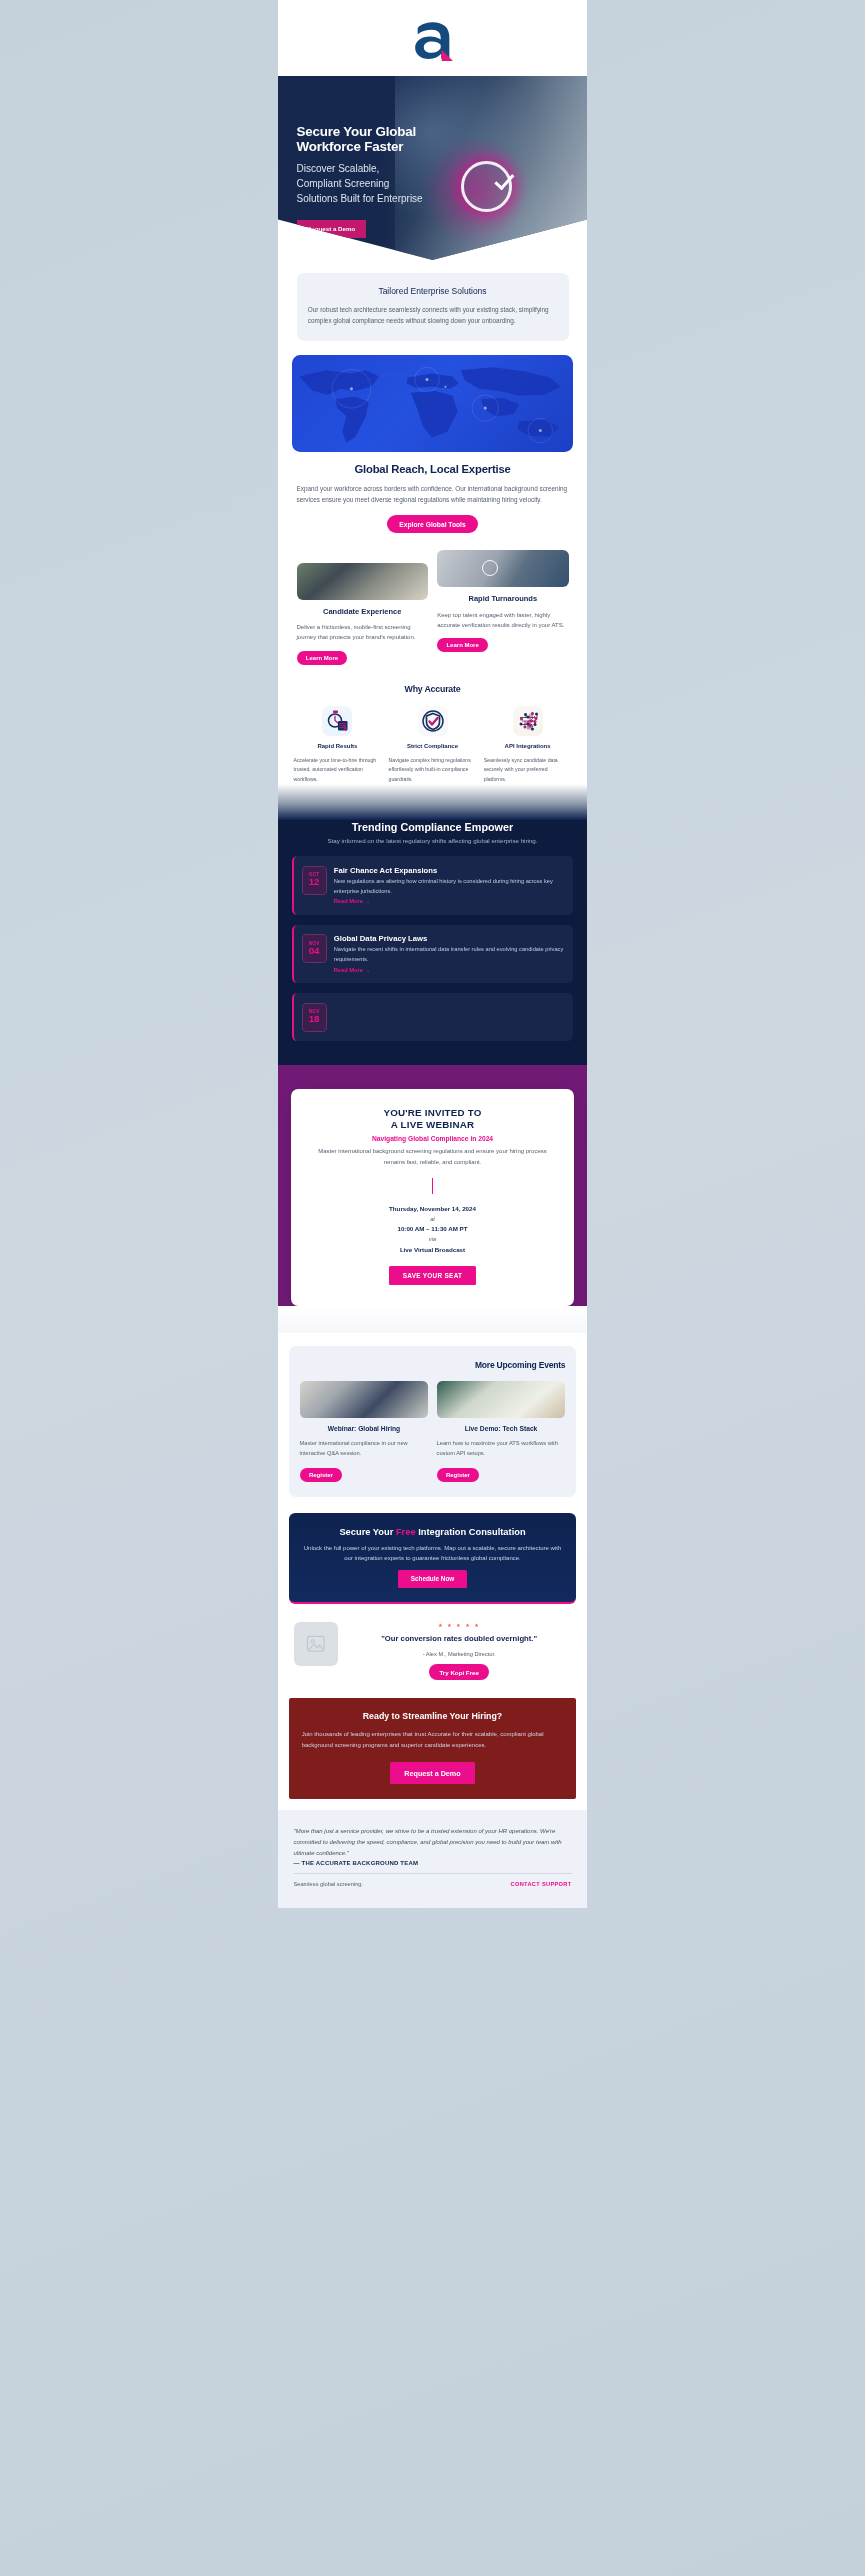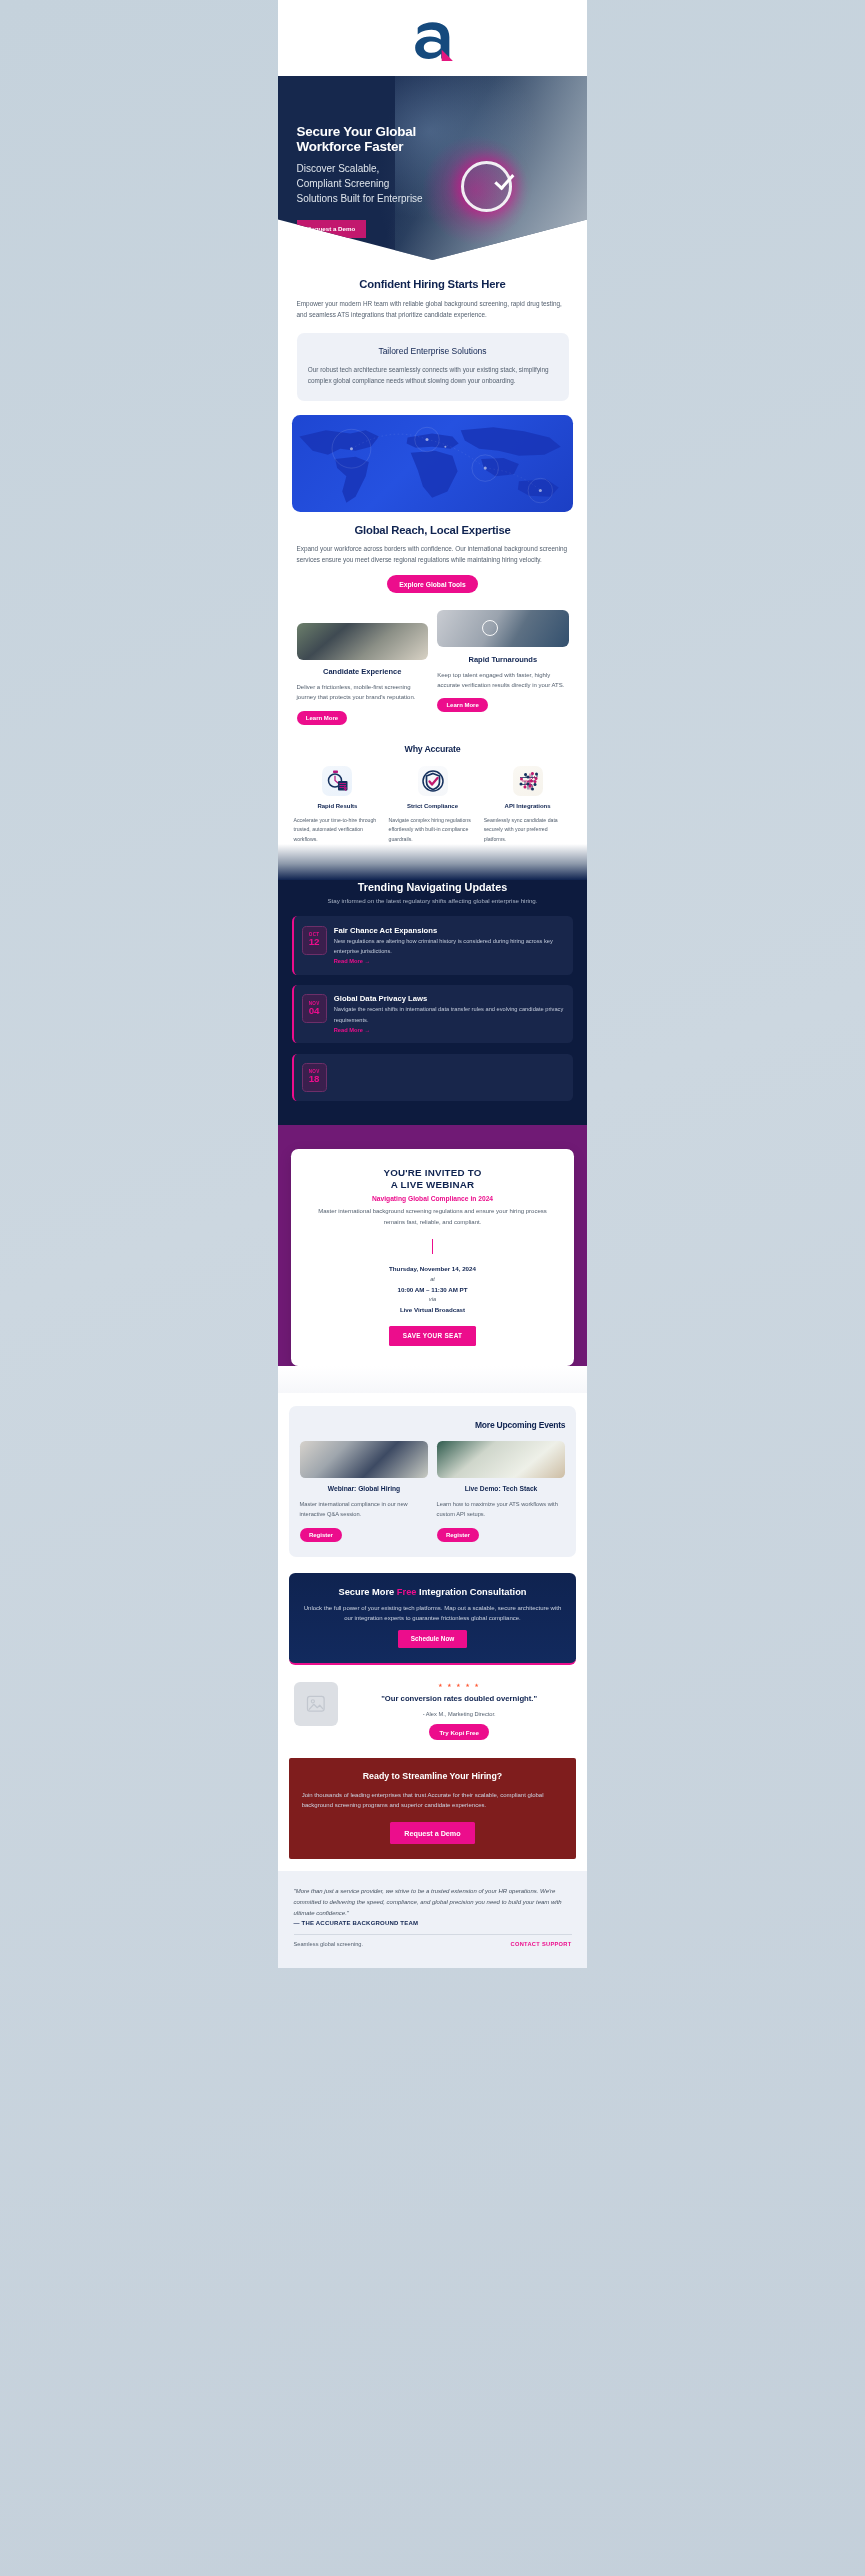--- a/index.html
+++ b/index.html
@@ -252,24 +252,20 @@
     <div class="hero-inner">
       <h1>
         <span>Secure Your Global</span><br>
         <span>Workforce Faster</span>
       </h1>
       <div class="sub">Discover Scalable, Compliant Screening Solutions Built for Enterprise</div>
       <button class="hero-btn">Request a Demo</button>
     </div>
   </div>
 
-  <div class="intro">
-    <h2 class="big">Confident Hiring Starts Here</h2>
-    <p class="body">Empower your modern HR team with reliable global background screening, rapid drug testing, and seamless ATS integrations that prioritize candidate experience.</p>
-  </div>
 
   <div class="tailored">
     <h3>Tailored Enterprise Solutions</h3>
     <p class="body">Our robust tech architecture seamlessly connects with your existing stack, simplifying complex global compliance needs without slowing down your onboarding.</p>
   </div>
 
   <div class="mapwrap">
     <div class="mapcard">
       <svg viewBox="0 0 600 190" preserveAspectRatio="xMidYMid slice" aria-hidden="true">
         <g fill="#1835b8" opacity="0.85">
@@ -393,21 +389,21 @@
         </div>
         <h4>API Integrations</h4>
         <p>Seamlessly sync candidate data securely with your preferred platforms.</p>
       </div>
     </div>
   </div>
 
   <div class="trend-fade"></div>
 
   <div class="trend">
-    <h2>Trending Navigating Updates</h2>
+    <h2>Trending Compliance Empower</h2>
     <div class="sub">Stay informed on the latest regulatory shifts affecting global enterprise hiring.</div>
 
     <div class="update">
       <div class="datebox">
         <span class="m">OCT</span>
         <span class="d">12</span>
       </div>
       <div>
         <h3>Fair Chance Act Expansions</h3>
         <p>New regulations are altering how criminal history is considered during hiring across key enterprise jurisdictions.</p>
@@ -467,21 +463,21 @@
         <div class="ev-img charts"></div>
         <h4>Live Demo: Tech Stack</h4>
         <p>Learn how to maximize your ATS workflows with custom API setups.</p>
         <button class="pill">Register</button>
       </div>
     </div>
   </div>
 
   <div class="consult-wrap">
     <div class="consult">
-      <h2><span>Secure More </span><em>Free</em><span> Integration Consultation</span></h2>
+      <h2><span>Secure Your </span><em>Free</em><span> Integration Consultation</span></h2>
       <p>Unlock the full power of your existing tech platforms. Map out a scalable, secure architecture with our integration experts to guarantee frictionless global compliance.</p>
       <button class="sched">Schedule Now</button>
     </div>
   </div>
 
   <div class="testi">
     <div class="testi-img">
       <svg width="19.6" height="19.6" viewBox="0 0 40 40" aria-hidden="true">
         <rect x="3" y="5" width="34" height="30" rx="5" fill="none" stroke="#c2c7cf" stroke-width="2.5"></rect>
         <circle cx="14" cy="15" r="3.2" fill="none" stroke="#c2c7cf" stroke-width="2.2"></circle>

